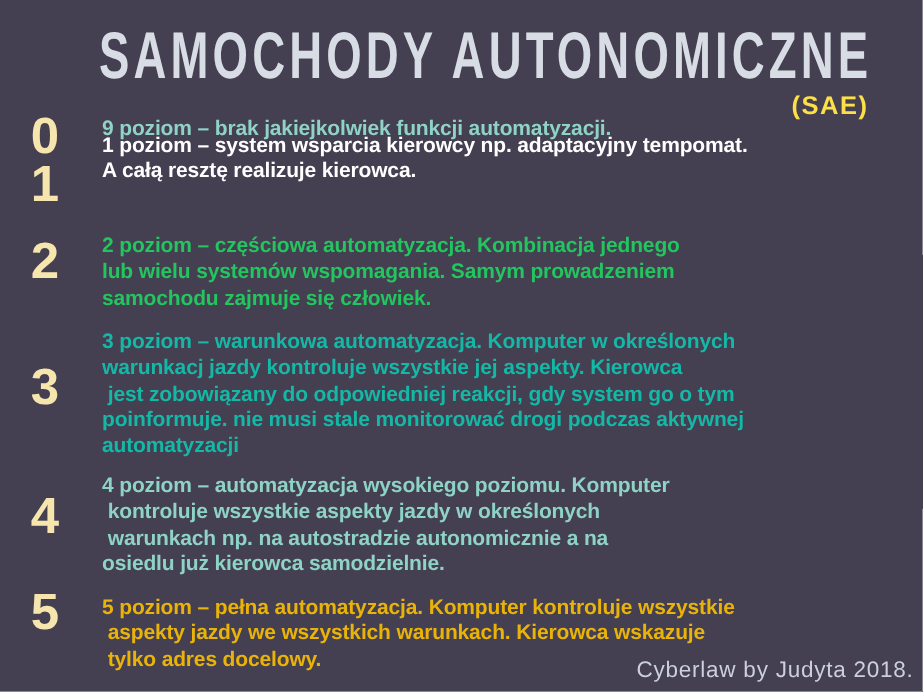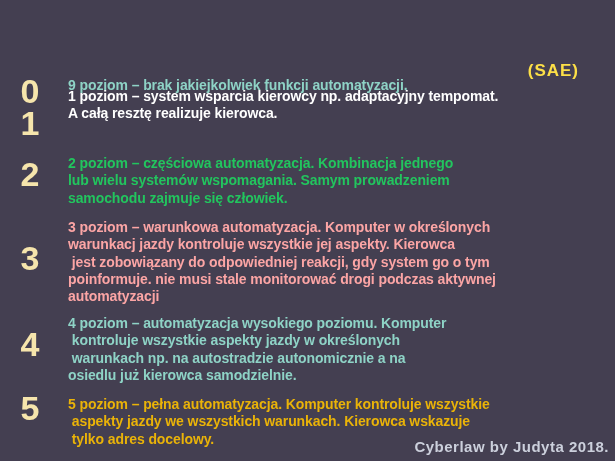--- a/index.html
+++ b/index.html
@@ -62,29 +62,32 @@
     font-weight: bold;
     white-space: pre-wrap;
     letter-spacing: -0.1px;
   }
 
   .footer {
     position: absolute;
     right: 6px;
     top: 438px;
     font-size: 15px;
-    font-weight: bold;
+    font-weight: normal;
     letter-spacing: 0.5px;
   }
 </style>
 </head>
 <body>
 
 <div class="canvas" style="background: rgb(68, 63, 81);">
 
+  <div class="title-wrap">
+    <span class="title-inner" style="color: rgb(216, 220, 228);">SAMOCHODY AUTONOMICZNE</span>
+  </div>
 
   <div class="subtitle" style="color: #fde047;">(SAE)</div>
 
   <div>
 
     <div>
       <div class="lvl-num" style="top: 74px; color: rgb(246, 229, 172);">0</div>
       <div class="lvl-text" style="top: 77px; color: rgb(142, 211, 198);">9 poziom – brak jakiejkolwiek funkcji automatyzacji.</div>
     </div>
 
@@ -96,21 +99,21 @@
 
     <div>
       <div class="lvl-num" style="top: 157px; color: rgb(246, 229, 172);">2</div>
       <div class="lvl-text" style="top: 155px; color: #22c55e;">2 poziom – częściowa automatyzacja. Kombinacja jednego
 lub wielu systemów wspomagania. Samym prowadzeniem
 samochodu zajmuje się człowiek.</div>
     </div>
 
     <div>
       <div class="lvl-num" style="top: 241px; color: rgb(246, 229, 172);">3</div>
-      <div class="lvl-text" style="top: 219px; color: #fca5a5;">3 poziom – warunkowa automatyzacja. Komputer w określonych
+      <div class="lvl-text" style="top: 219px; color: #14b8a6;">3 poziom – warunkowa automatyzacja. Komputer w określonych
 warunkacj jazdy kontroluje wszystkie jej aspekty. Kierowca
  jest zobowiązany do odpowiedniej reakcji, gdy system go o tym
 poinformuje. nie musi stale monitorować drogi podczas aktywnej
 automatyzacji</div>
     </div>
 
     <div>
       <div class="lvl-num" style="top: 327px; color: rgb(246, 229, 172);">4</div>
       <div class="lvl-text" style="top: 315px; color: rgb(142, 211, 198);">4 poziom – automatyzacja wysokiego poziomu. Komputer
  kontroluje wszystkie aspekty jazdy w określonych

